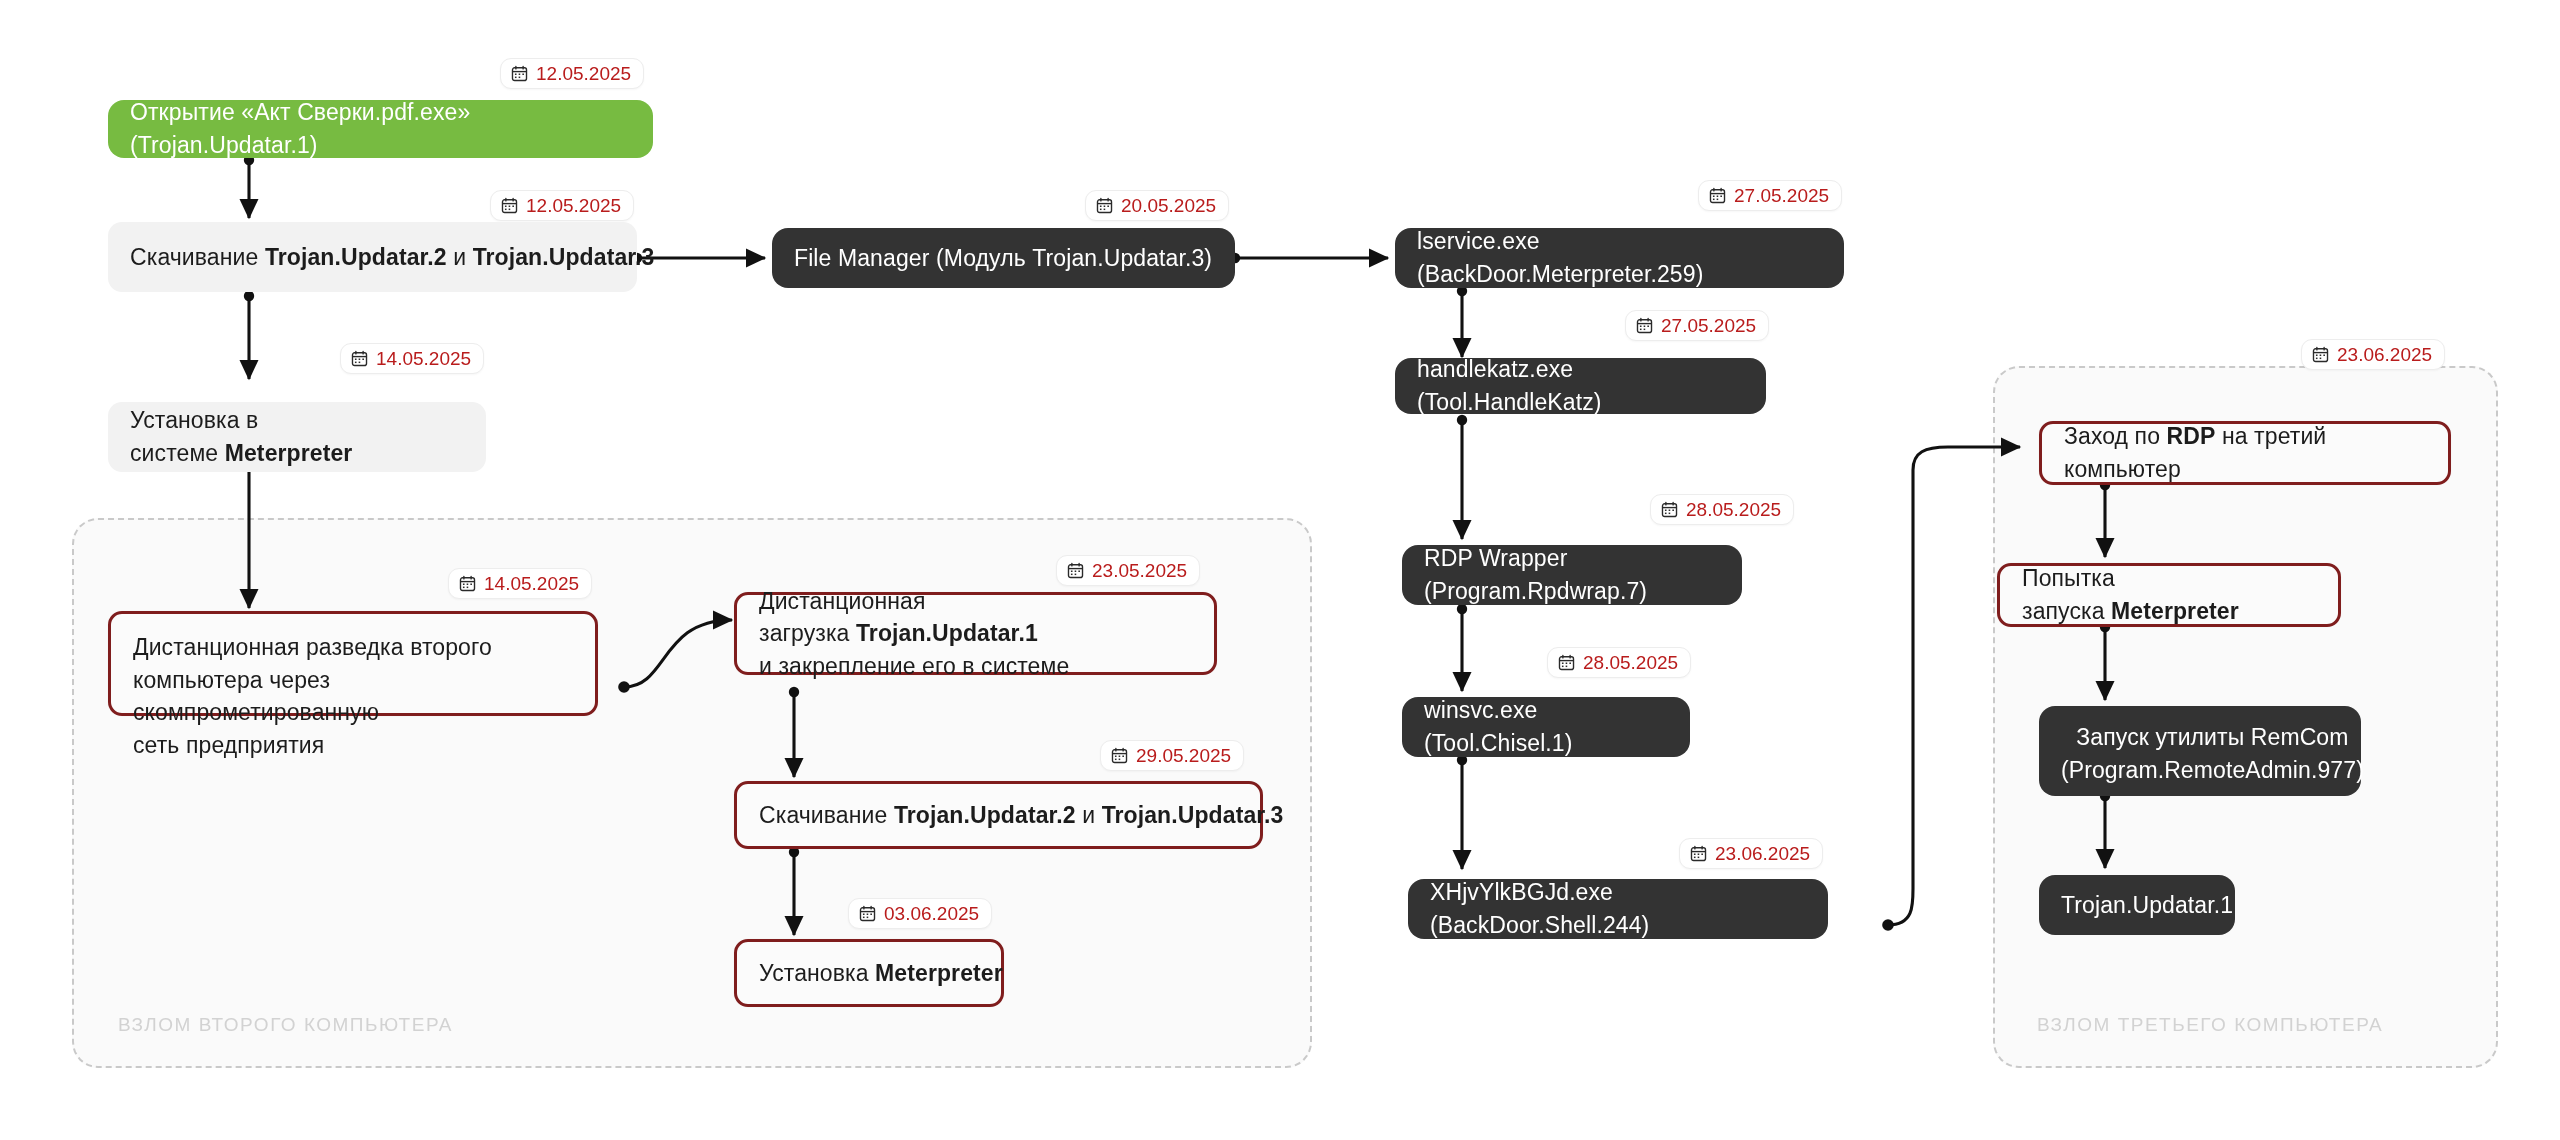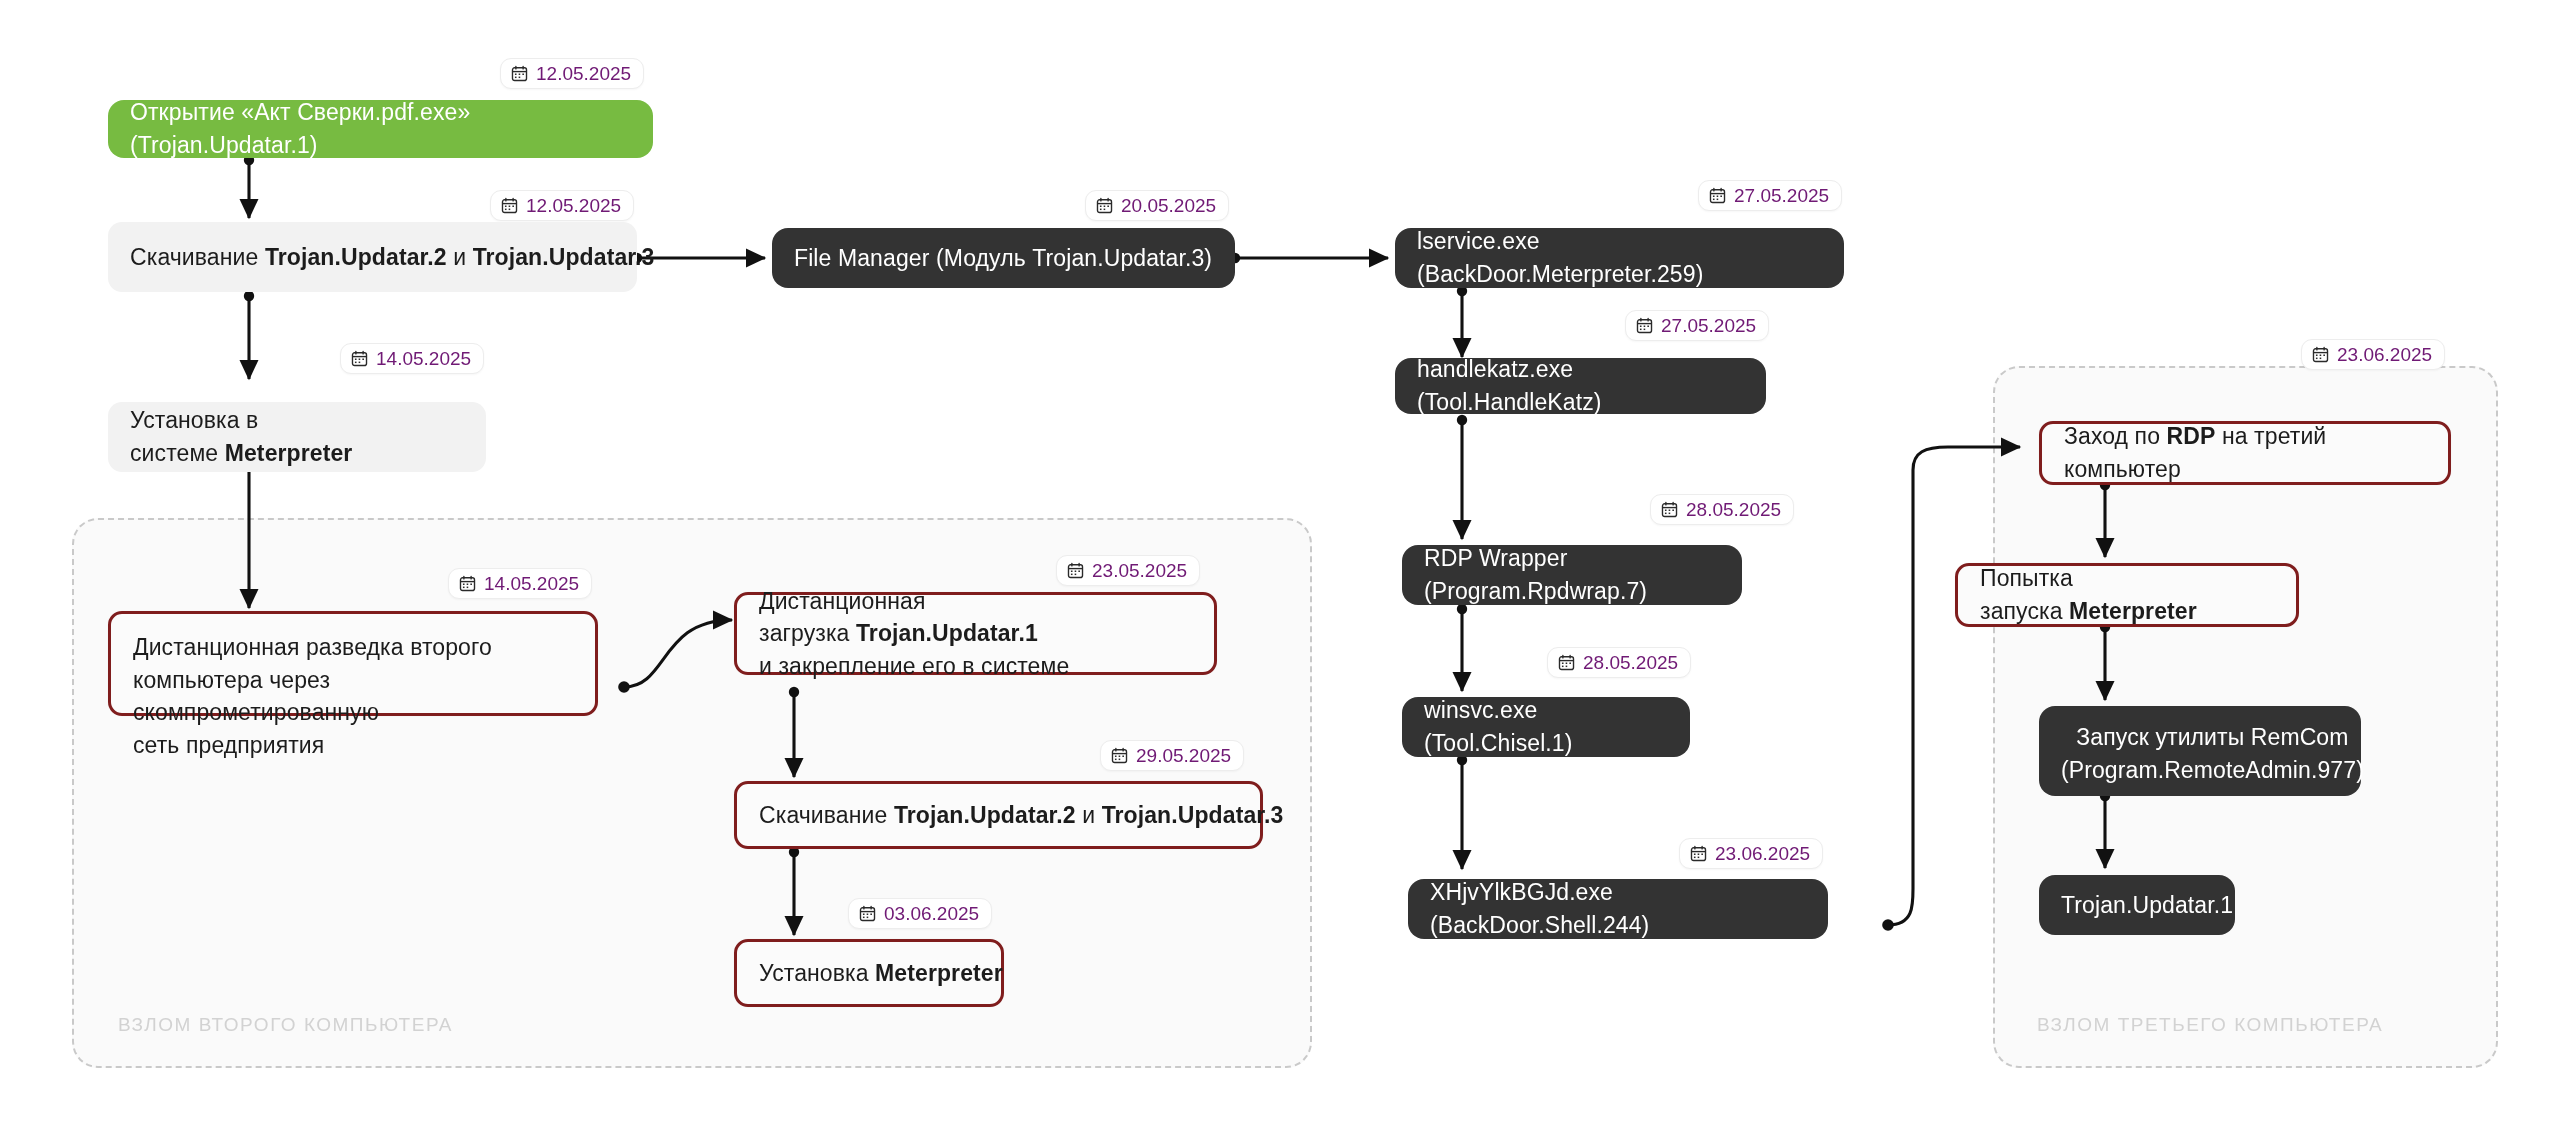--- a/index.html
+++ b/index.html
@@ -54,21 +54,21 @@
   .date{
     position:absolute;
     display:flex;
     align-items:center;
     gap:8px;
     background:#ffffff;
     border:1px solid #ededed;
     border-radius:11px;
     padding:5px 12px 5px 10px;
     font-size:19px;
-    color:#701a75;
+    color:#b91c1c;
     line-height:1;
     box-shadow:0 1px 2px rgba(0,0,0,.035);
     z-index:6;
     white-space:nowrap;
   }
   .date svg{display:block;}
 
   
   .group{
     position:absolute;
@@ -457,21 +457,21 @@
   </div>
 
   <div class="node white" style="left:734px;top:939px;width:270px;height:68px;">
     <span>Установка&nbsp;<b>Meterpreter</b></span>
   </div>
 
   <div class="node white" style="left:2039px;top:421px;width:412px;height:64px;">
     <span>Заход по&nbsp;<b>RDP</b>&nbsp;на третий компьютер</span>
   </div>
 
-  <div class="node white" style="left:1955px;top:563px;width:344px;height:64px;">
+  <div class="node white" style="left:1997px;top:563px;width:344px;height:64px;">
     <span>Попытка запуска&nbsp;<b>Meterpreter</b></span>
   </div>
 
   <div class="node dark" style="left:2039px;top:706px;width:322px;height:90px;padding-top:15px;padding-bottom:15px;align-items:flex-start;text-align:center;">Запуск утилиты RemCom
 (Program.RemoteAdmin.977)</div>
 
   <div class="node dark" style="left:2039px;top:875px;width:196px;height:60px;">Trojan.Updatar.1</div>
 
 </div>
 

